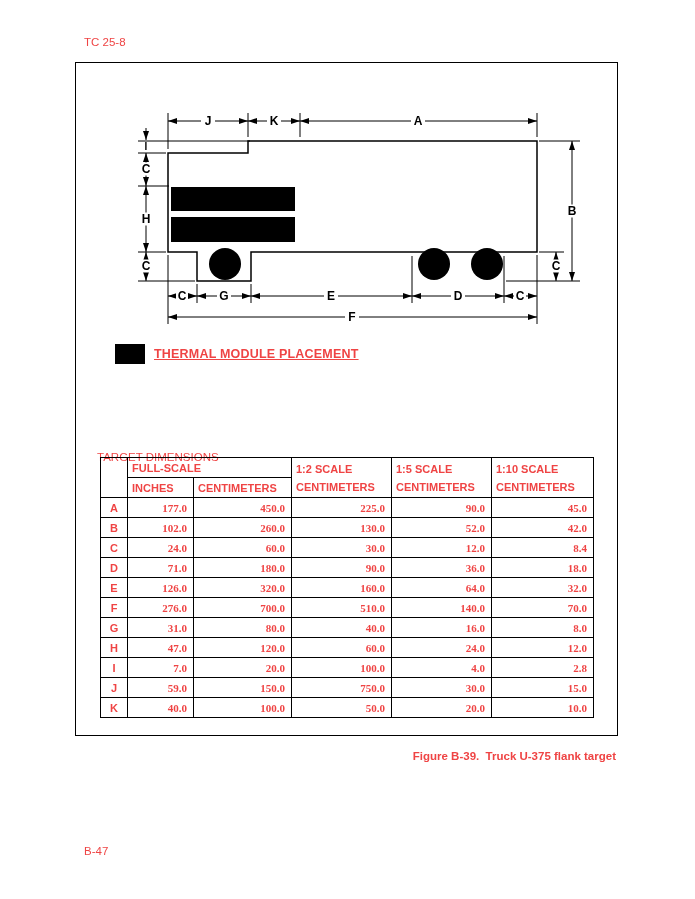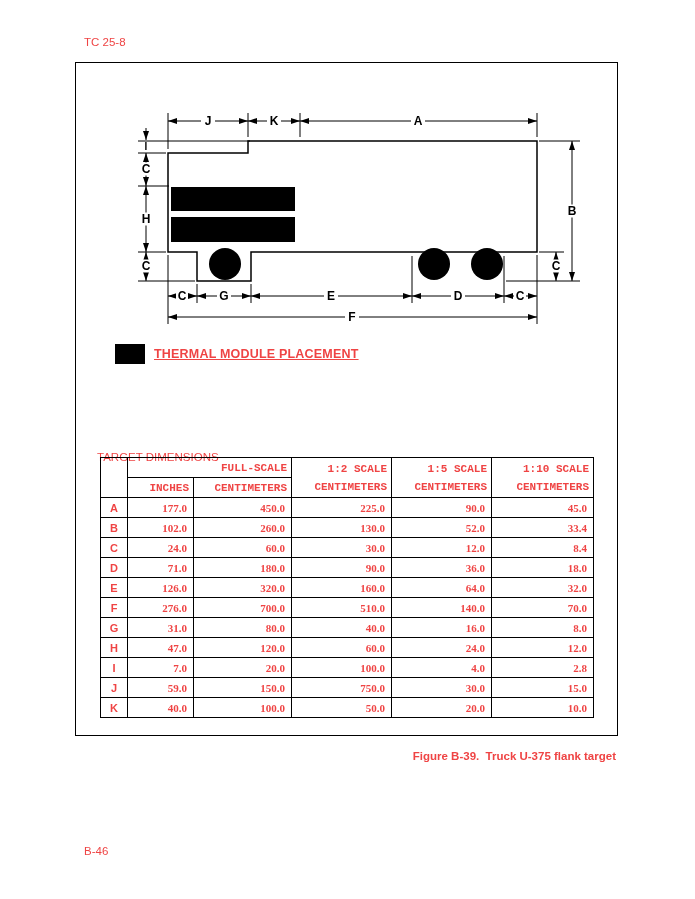--- a/index.html
+++ b/index.html
@@ -12,21 +12,21 @@
   svg.diagram text{font-family:"Liberation Sans",sans-serif;font-weight:bold;font-size:12px;text-anchor:middle;fill:#000;}
   svg.diagram text.tiny{font-size:10px;}
   .dimline{stroke:#000;stroke-width:1;}
   .extline{stroke:#000;stroke-width:1;}
   .legend{position:absolute;left:115px;top:344px;display:flex;align-items:center;gap:9px;text-decoration:underline;}
   .legend-swatch{width:30px;height:20px;background:#000;}
   .legend-label{font-size:12.5px;font-weight:bold;letter-spacing:.2px;}
   .section-title{position:absolute;left:97px;top:419px;font-size:11.5px;margin-top:32px;}
   table.dims{position:absolute;left:100px;top:457px;border-collapse:collapse;border:1.5px solid #000;}
   table.dims th,table.dims td{border:1px solid #000;font-size:11px;font-weight:bold;padding:0 6px;height:19px;}
-  table.dims thead th{text-align:right;padding:0 4px;font-family:Liberation Mono, monospace;}
+  table.dims thead th{text-align:left;padding:0 4px;}
   table.dims .two-line{line-height:18px;padding:0 4px;}
   table.dims th.letter{text-align:center;padding:0 2px;}
   table.dims td.val{text-align:right;font-family:Liberation Serif, serif;}
   .caption{position:absolute;left:75px;top:750px;width:541px;text-align:right;
            font-size:11.5px;font-weight:bold;white-space:pre-wrap;}
 </style>
 </head>
 <body>
 
 <div class="page">
@@ -171,21 +171,21 @@
         <td class="val">225.0</td>
         <td class="val">90.0</td>
         <td class="val">45.0</td>
       </tr>
       <tr>
         <th class="letter">B</th>
         <td class="val">102.0</td>
         <td class="val">260.0</td>
         <td class="val">130.0</td>
         <td class="val">52.0</td>
-        <td class="val">33.4</td>
+        <td class="val">42.0</td>
       </tr>
       <tr>
         <th class="letter">C</th>
         <td class="val">24.0</td>
         <td class="val">60.0</td>
         <td class="val">30.0</td>
         <td class="val">12.0</td>
         <td class="val">8.4</td>
       </tr>
       <tr>
@@ -250,15 +250,15 @@
         <td class="val">100.0</td>
         <td class="val">50.0</td>
         <td class="val">20.0</td>
         <td class="val">10.0</td>
       </tr>
     </tbody>
   </table>
 
   <div class="caption">Figure B-39.  Truck U-375 flank target</div>
 
-  <div class="doc-footer">B-46</div>
+  <div class="doc-footer">B-47</div>
 
 </div>
 
 </body></html>

